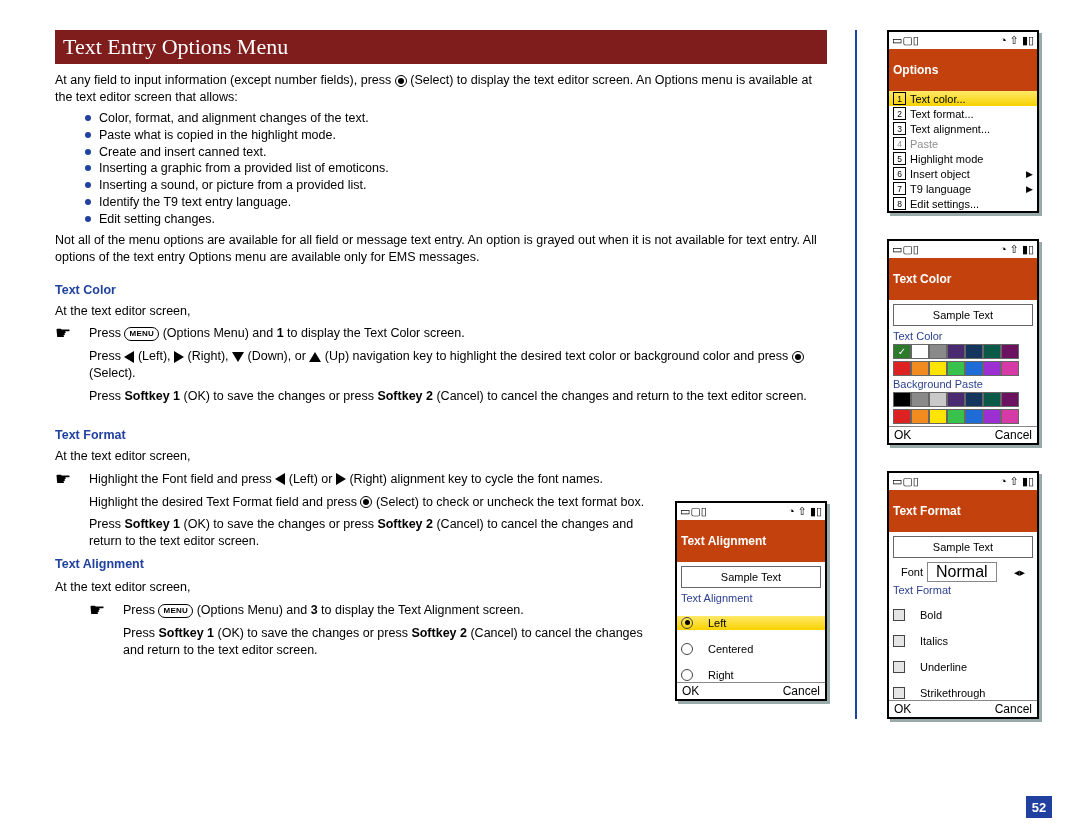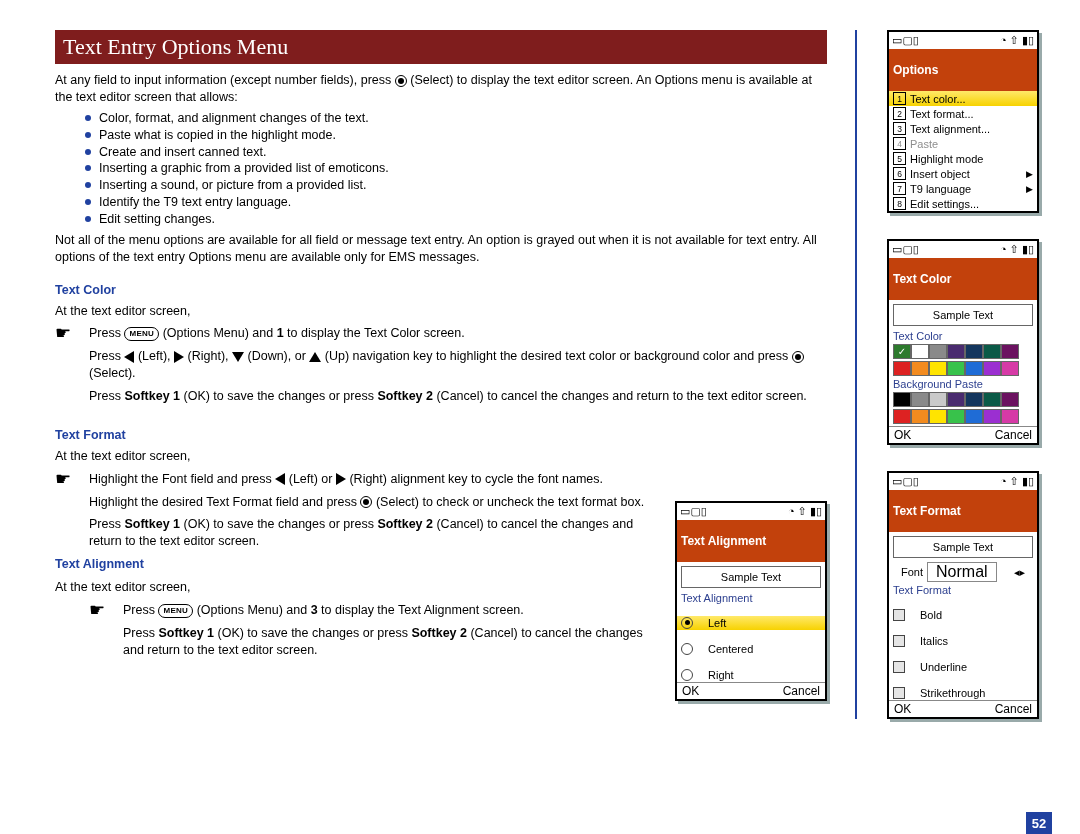--- a/index.html
+++ b/index.html
@@ -87,21 +87,21 @@
   .sample-box { border:1px solid #666; margin:4px; padding:4px 4px; text-align:center; font-size:11px;}
   .font-row{display:flex;align-items:center;gap:4px;padding:0 12px 2px;}
   .font-row .val{border:1px solid #888;padding:0 8px;font-size:16px;}
   .cb-row{padding:1px 4px;display:flex;align-items:flex-end;gap:15px;margin-top:12px;}
   .cb{width:10px;height:10px;border:1px solid #444;background:#e5e5e5;}
   .rb{width:10px;height:10px;border:1px solid #444;border-radius:50%;display:inline-flex;align-items:center;justify-content:center;}
   .rb.sel::after{content:"";width:5px;height:5px;border-radius:50%;background:#000;}
   .inline-phone { float:right; margin-left:14px; }
 
   .page-num {
-    position:absolute; right:28px; bottom:0;
+    position:absolute; right:28px; bottom:16px;
     background:#2041a0; color:#fff; font-weight:bold;
     width:26px; height:22px; display:flex; align-items:center; justify-content:center;
     font-size:13px;
   }
 </style>
 </head>
 <body>
 
 <div class="page">
   <div class="mainblock">

